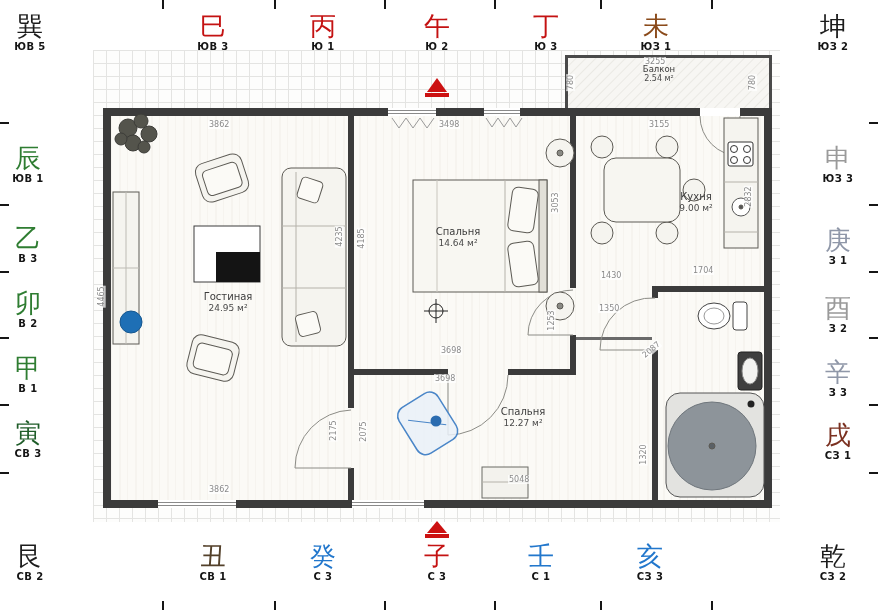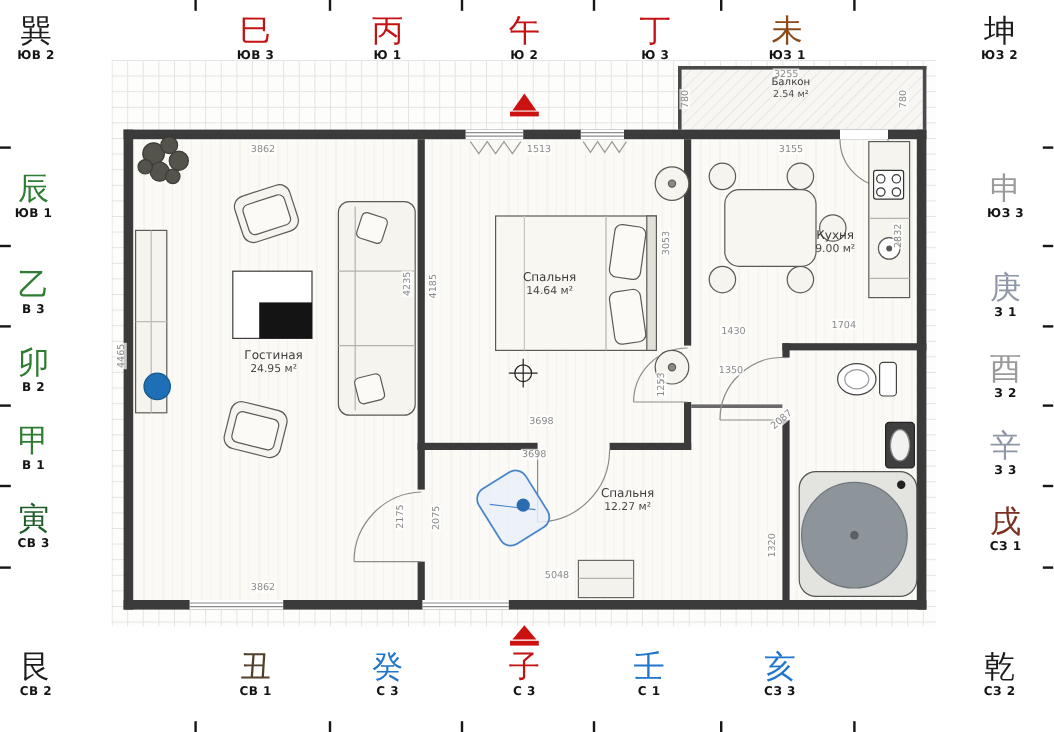--- a/index.html
+++ b/index.html
@@ -209,41 +209,41 @@
       <path d="M427 92 H447 L437 78 Z"></path>
       <rect x="425" y="93" width="24" height="4"></rect>
     </g>
     <g fill="#cc1111">
       <path d="M427 533 H447 L437 521 Z"></path>
       <rect x="425" y="534" width="24" height="4"></rect>
     </g>
   </svg>
 
   <span class="dim" style="left:208px;top:120px">3862</span>
-  <span class="dim" style="left:438px;top:120px">1513</span>
+  <span class="dim" style="left:438px;top:120px">3498</span>
   <span class="dim" style="left:648px;top:120px">3155</span>
   <span class="dim" style="left:644px;top:57px">3255</span>
   <span class="dim rv" style="left:562px;top:78px">780</span>
   <span class="dim rv" style="left:744px;top:78px">780</span>
   <span class="dim rv" style="left:90px;top:292px">4465</span>
   <span class="dim rv" style="left:328px;top:232px">4235</span>
   <span class="dim rv" style="left:350px;top:234px">4185</span>
   <span class="dim rv" style="left:544px;top:198px">3053</span>
   <span class="dim rv" style="left:737px;top:192px">2832</span>
   <span class="dim" style="left:600px;top:271px">1430</span>
   <span class="dim" style="left:692px;top:266px">1704</span>
   <span class="dim" style="left:598px;top:304px">1350</span>
   <span class="dim rv" style="left:540px;top:316px">1253</span>
   <span class="dim" style="left:440px;top:346px">3698</span>
   <span class="dim" style="left:434px;top:374px">3698</span>
   <span class="dim r40" style="left:640px;top:345px">2087</span>
   <span class="dim rv" style="left:322px;top:426px">2175</span>
   <span class="dim rv" style="left:352px;top:427px">2075</span>
   <span class="dim rv" style="left:632px;top:450px">1320</span>
-  <span class="dim" style="left:453px;top:475px">5048</span>
+  <span class="dim" style="left:508px;top:475px">5048</span>
   <span class="dim" style="left:208px;top:485px">3862</span>
 
   <div class="room-label" style="left:228px;top:291px">
     <span class="rn">Гостиная</span>
     <span class="ra">24.95 м²</span>
   </div>
   <div class="room-label" style="left:458px;top:226px">
     <span class="rn">Спальня</span>
     <span class="ra">14.64 м²</span>
   </div>
@@ -255,21 +255,21 @@
     <span class="rn">Спальня</span>
     <span class="ra">12.27 м²</span>
   </div>
   <div class="room-label small" style="left:659px;top:64px">
     <span class="rn">Балкон</span>
     <span class="ra">2.54 м²</span>
   </div>
 
   <div class="cc" style="left:30px;top:12px">
     <span class="han" style="color: rgb(28, 28, 28);">巽</span>
-    <span class="dir">ЮВ 2</span>
+    <span class="dir">ЮВ 5</span>
   </div>
   <div class="cc" style="left:213px;top:12px">
     <span class="han" style="color: rgb(196, 18, 18);">巳</span>
     <span class="dir">ЮВ 3</span>
   </div>
   <div class="cc" style="left:323px;top:12px">
     <span class="han" style="color: rgb(196, 18, 18);">丙</span>
     <span class="dir">Ю 1</span>
   </div>
   <div class="cc" style="left:437px;top:12px">

